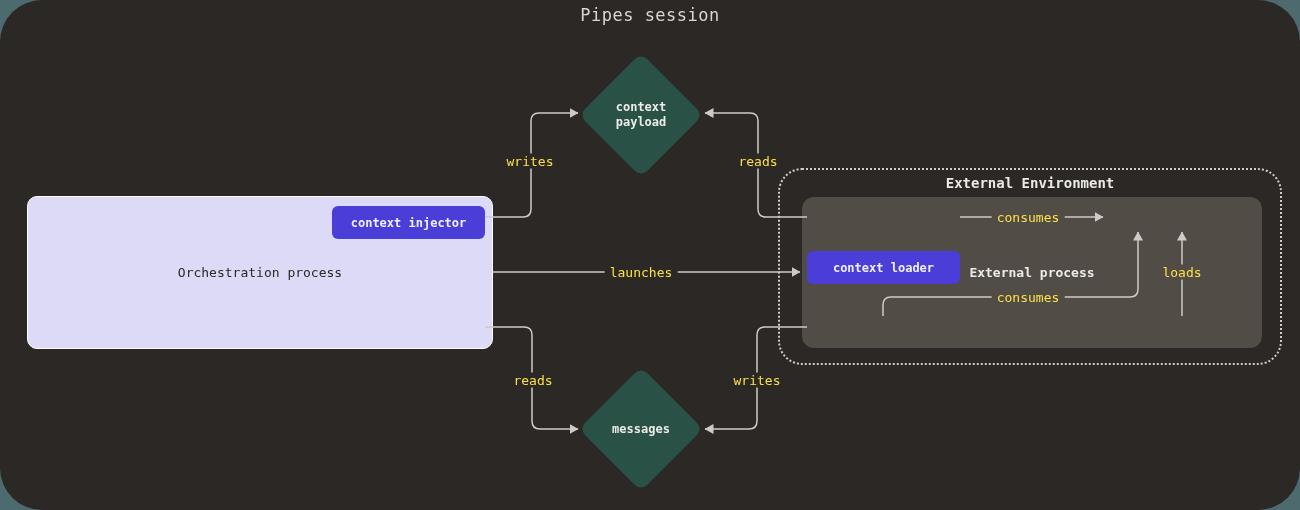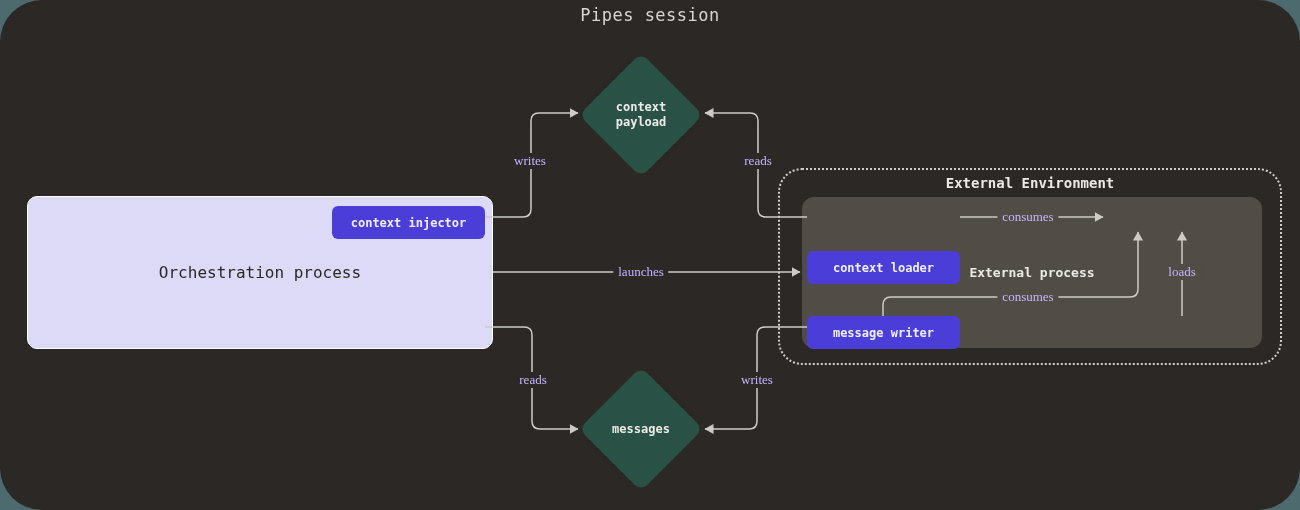--- a/index.html
+++ b/index.html
@@ -16,21 +16,21 @@
     font-size:17px; color:#d8d6d2; letter-spacing:0.5px;
   }
   
   .orch {
     position:absolute; left:27px; top:196px; width:466px; height:153px;
     background:#dcdaf6; border:1px solid #ffffff; border-radius:10px;
     box-sizing:border-box;
   }
   .orch-label {
     position:absolute; inset:0; display:flex; align-items:center; justify-content:center;
-    font-size:16px; color:#2b2826;
+    font-size:13px; color:#2b2826;
   }
   
   .ext-env {
     position:absolute; left:778px; top:168px; width:504px; height:197px;
     border:2px dotted #cfccc7; border-radius:24px; box-sizing:border-box;
   }
   .ext-env-label {
     position:absolute; top:5px; left:0; right:0; text-align:center;
     font-size:14px; font-weight:bold; color:#eceae6;
   }
@@ -70,21 +70,21 @@
     transform:translate(-50%,-50%);
     font-size:12px; font-weight:bold; color:#ecebe8; line-height:1.25;
   }
   .diamond-label.top { left:641px; top:115px; }
   .diamond-label.bottom { left:641px; top:429px; }
   
   .wires { position:absolute; left:0; top:0; width:1300px; height:510px; }
   
   .edge-label {
     position:absolute; transform:translate(-50%,-50%);
-    font-size:13px; color:#c4b5fd; padding:0 5px; white-space:nowrap;font-family:Liberation Serif, serif;
+    font-size:13px; color:#fde047; padding:0 5px; white-space:nowrap;
   }
   .on-dark { background:#2b2826; }
   .on-grey { background:#514c45; }
   .lbl-writes-top    { left:530px; top:161px; }
   .lbl-reads-top     { left:758px; top:161px; }
   .lbl-launches      { left:641px; top:272px; }
   .lbl-consumes-top  { left:1028px; top:217px; }
   .lbl-consumes-bot  { left:1028px; top:297px; }
   .lbl-loads         { left:1182px; top:272px; }
   .lbl-reads-bot     { left:533px; top:380px; }
@@ -137,21 +137,20 @@
     </svg>
 
     <div class="diamond top"></div>
     <div class="diamond-label top">context payload</div>
 
     <div class="diamond bottom"></div>
     <div class="diamond-label bottom">messages</div>
 
     <div class="pill purple ctx-injector">context injector</div>
     <div class="pill purple ctx-loader">context loader</div>
-    <div class="pill purple msg-writer">message writer</div>
 
     <div class="edge-label on-dark lbl-writes-top">writes</div>
     <div class="edge-label on-dark lbl-reads-top">reads</div>
     <div class="edge-label on-dark lbl-launches">launches</div>
     <div class="edge-label on-grey lbl-consumes-top">consumes</div>
     <div class="edge-label on-grey lbl-consumes-bot">consumes</div>
     <div class="edge-label on-grey lbl-loads">loads</div>
     <div class="edge-label on-dark lbl-reads-bot">reads</div>
     <div class="edge-label on-dark lbl-writes-bot">writes</div>
 

